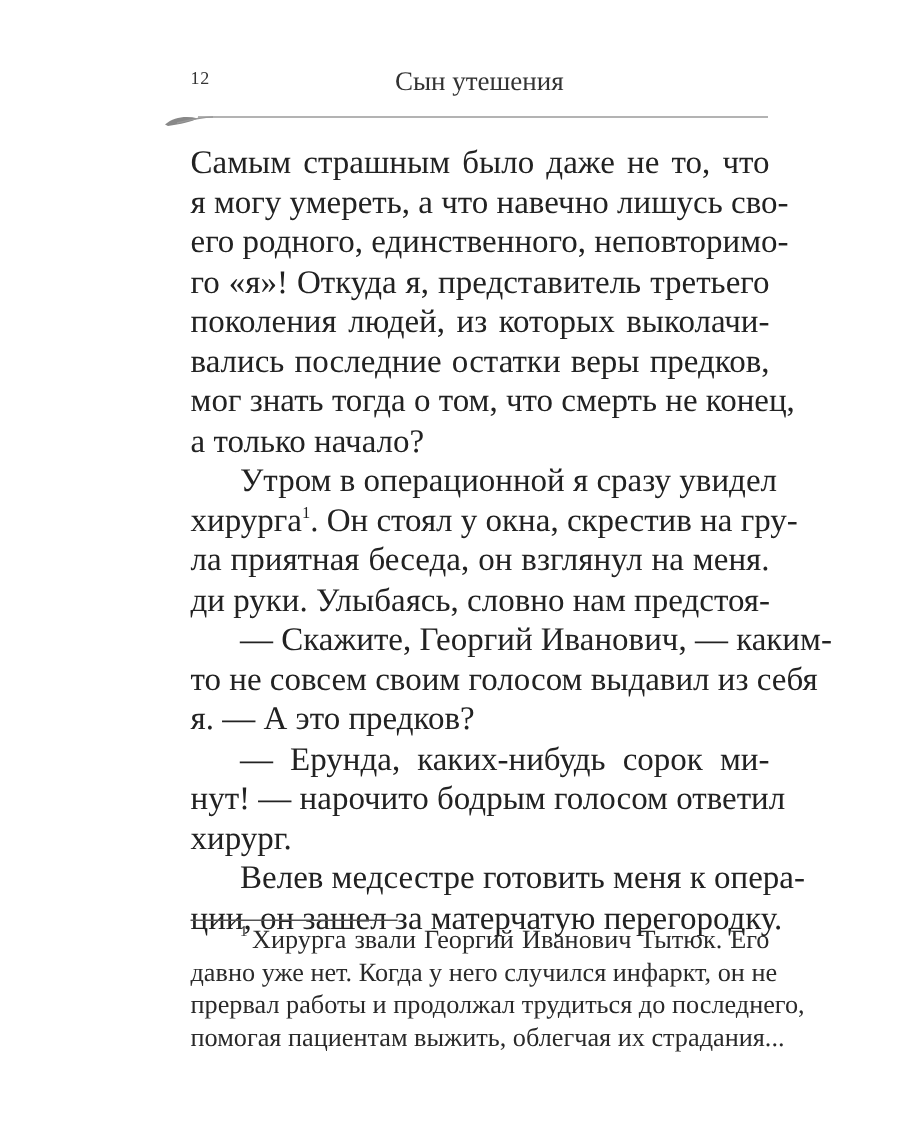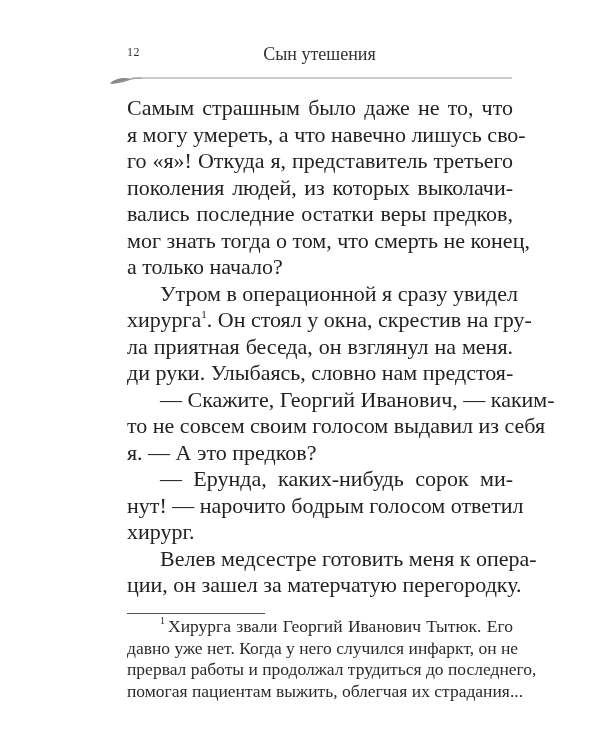--- a/index.html
+++ b/index.html
@@ -105,20 +105,21 @@
 
 <svg class="header-rule" viewBox="0 0 406 14" width="406" height="14">
   <path d="M2 11 C 8 6, 16 5, 24 7 C 20 9, 12 11, 4 12 Z" fill="#888"></path>
   <path d="M10 10 C 18 8, 26 6, 34 6" stroke="#999" stroke-width="1" fill="none"></path>
   <line x1="24" y1="6" x2="404" y2="6" stroke="#9a9a9a" stroke-width="1"></line>
 </svg>
 
 <div class="body-text">
   <span class="line">Самым страшным было даже не то, что</span>
   <span class="line">я могу умереть, а что навечно лишусь сво-</span>
+  <span class="line">его родного, единственного, неповторимо-</span>
   <span class="line">го «я»! Откуда я, представитель третьего</span>
   <span class="line">поколения людей, из которых выколачи-</span>
   <span class="line">вались последние остатки веры предков,</span>
   <span class="line">мог знать тогда о том, что смерть не конец,</span>
   <span class="line last">а только начало?</span>
   <span class="line indent">Утром в операционной я сразу увидел</span>
   <span class="line"><span>хирурга</span><sup>1</sup><span>. Он стоял у окна, скрестив на гру-</span></span>
   <span class="line">ла приятная беседа, он взглянул на меня.</span>
   <span class="line">ди руки. Улыбаясь, словно нам предстоя-</span>
   <span class="line indent">— Скажите, Георгий Иванович, — каким-</span>

